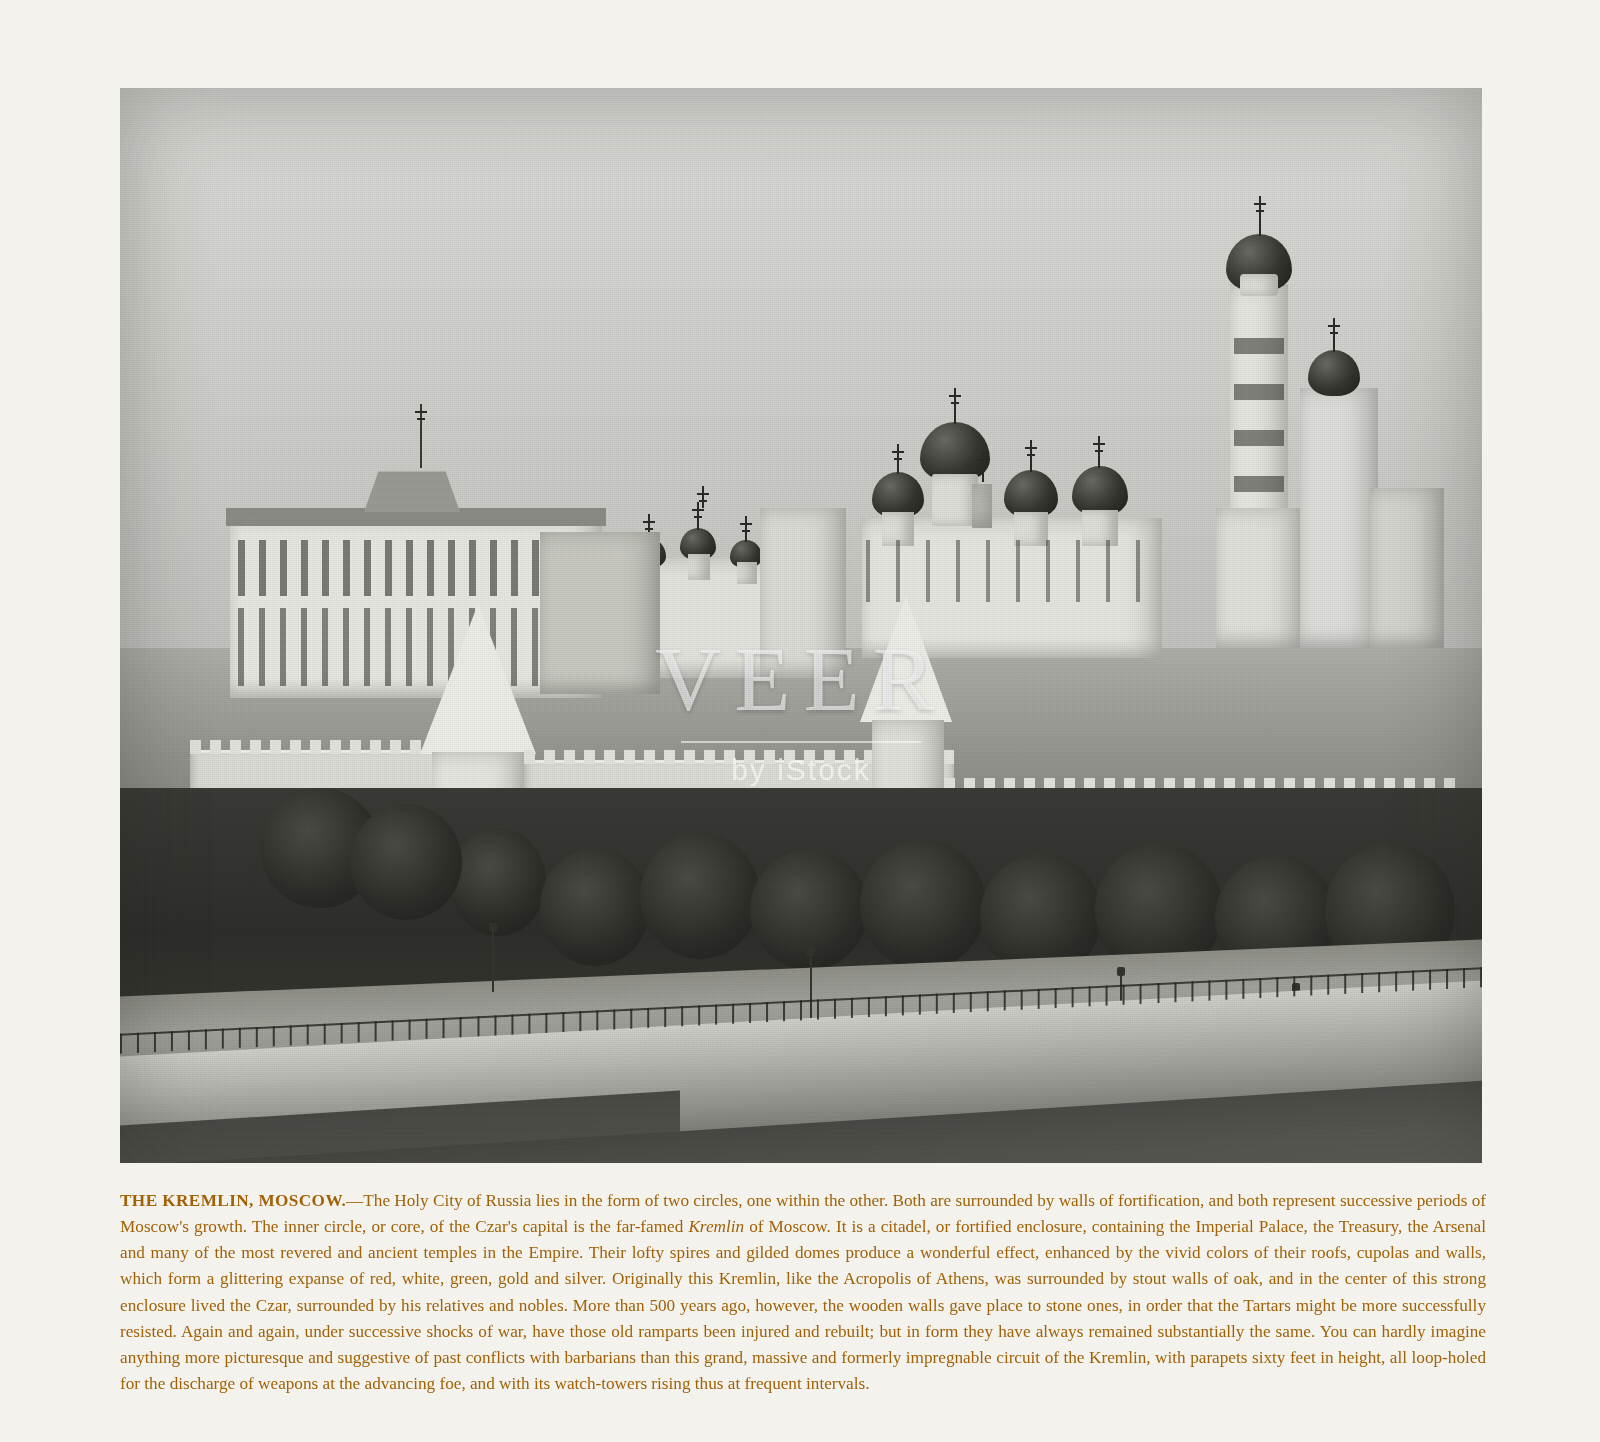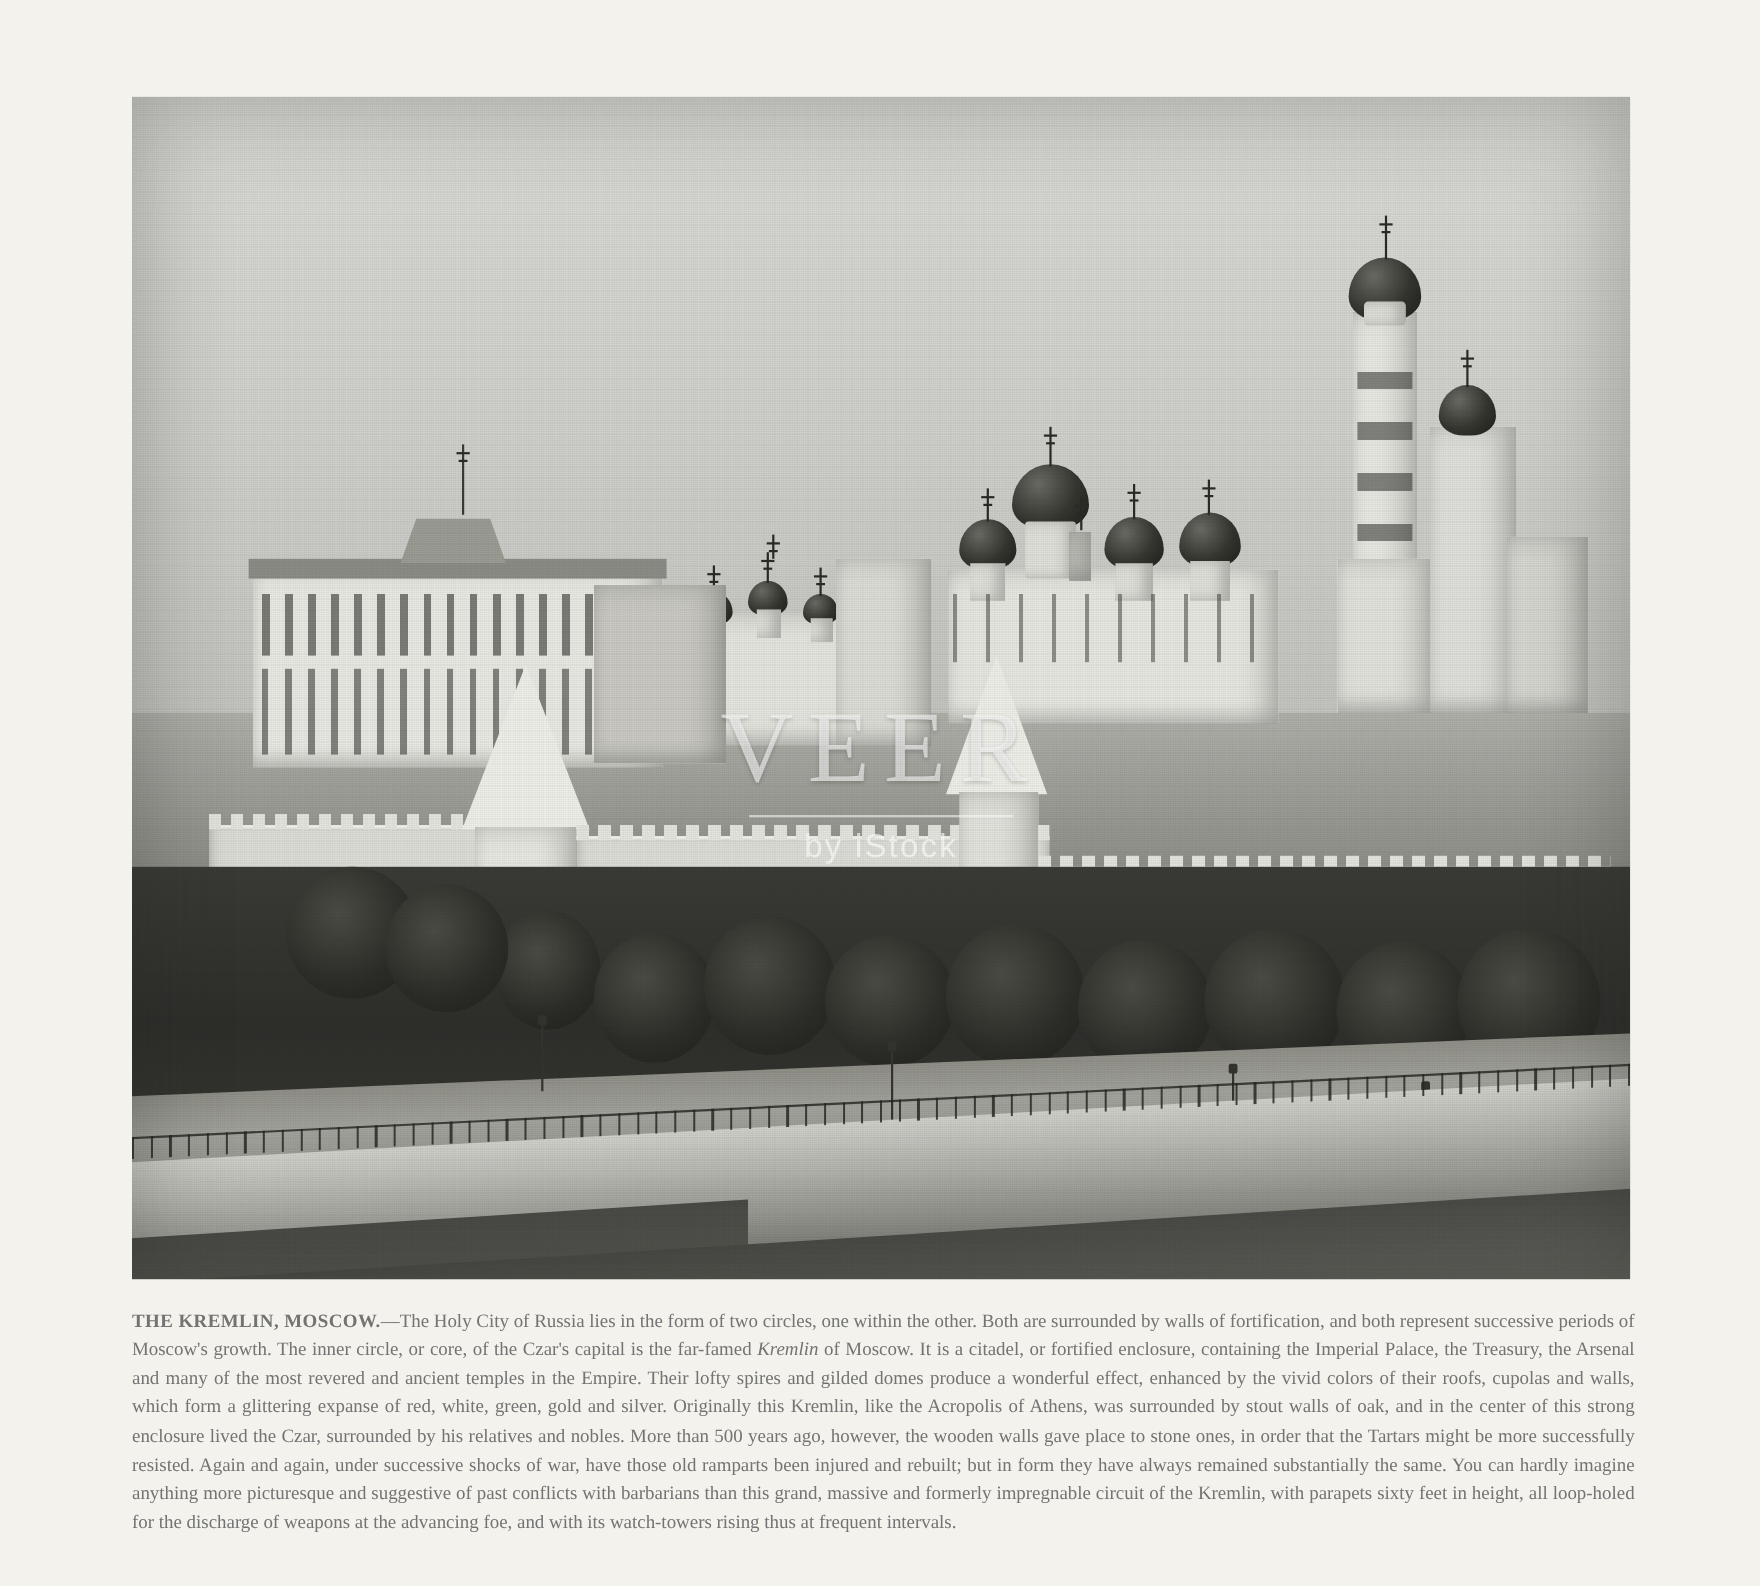--- a/index.html
+++ b/index.html
@@ -237,21 +237,21 @@
   }
   
   .caption {
     position: absolute;
     left: 120px;
     top: 1188px;
     width: 1366px;
     font-family: "Liberation Serif", serif;
     font-size: 17.2px;
     line-height: 1.52;
-    color: #737373;
+    color: #a16207;
     text-align: justify;
     text-justify: inter-word;
   }
   .caption .lead {
     font-weight: 700;
     letter-spacing: .4px;
   }
   .caption em { font-style: italic; }
 </style>
 </head>

